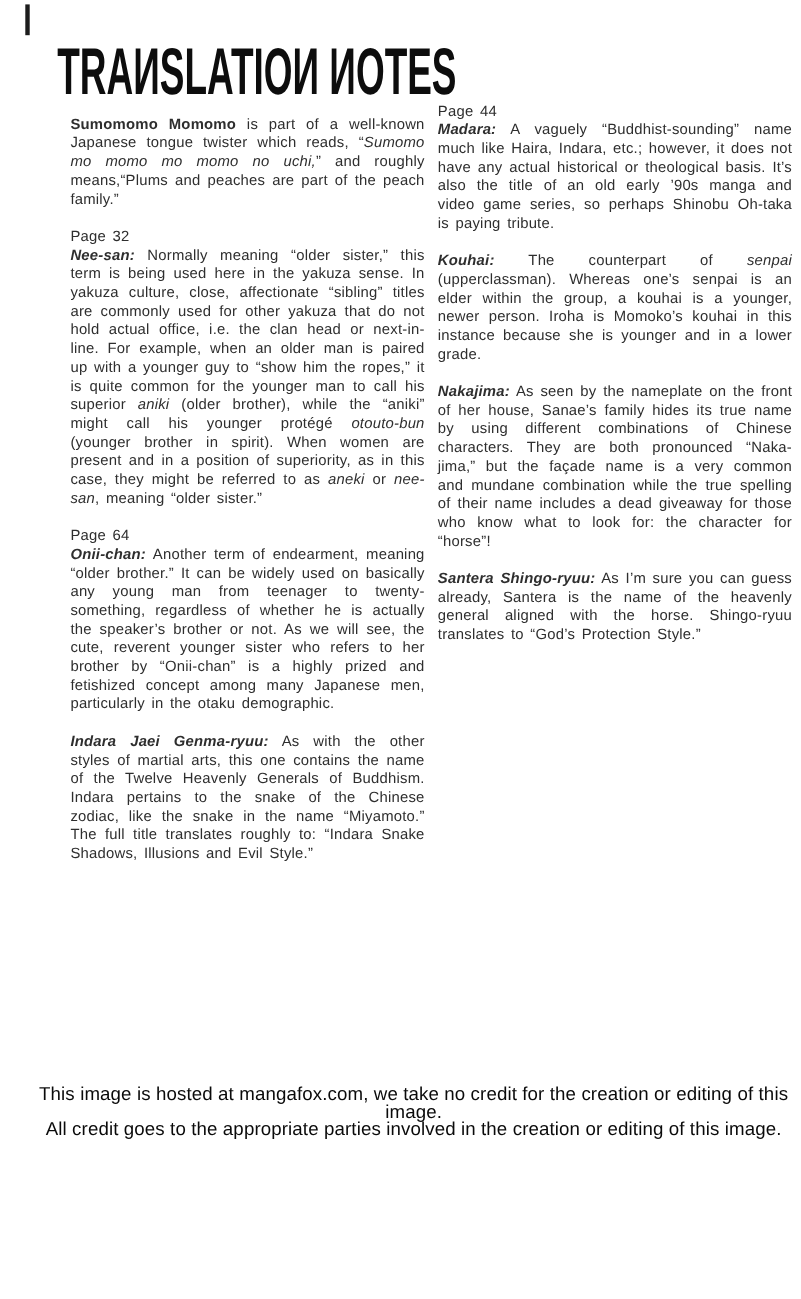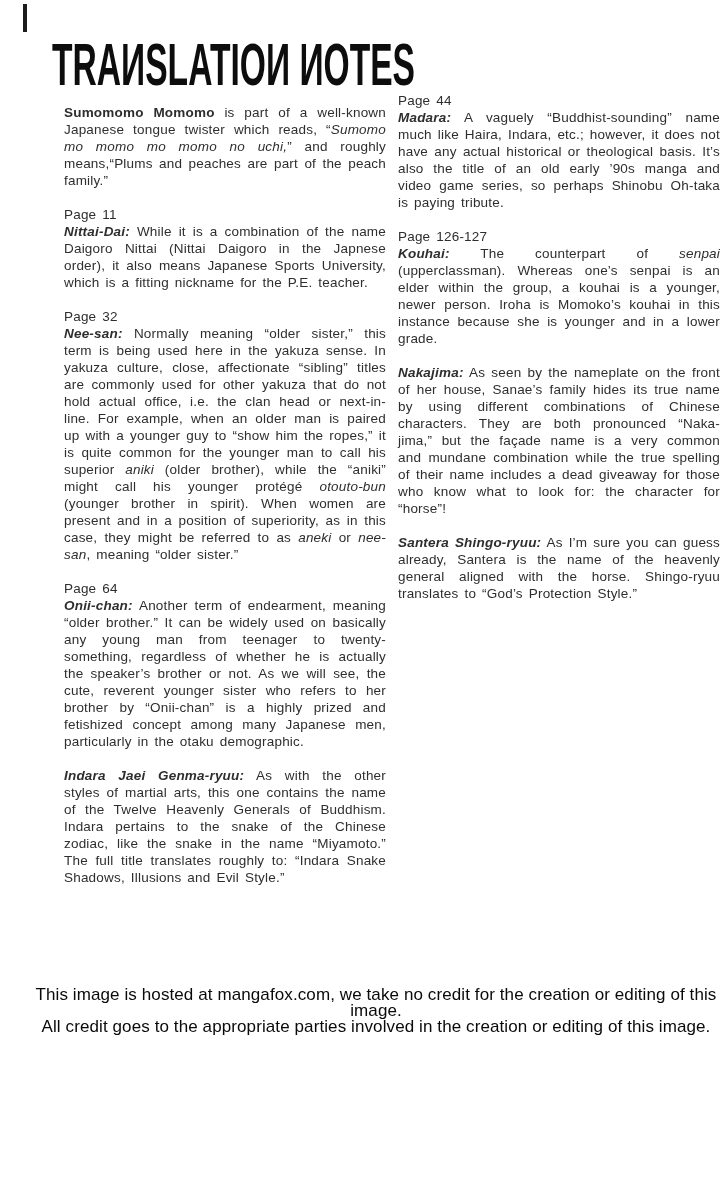--- a/index.html
+++ b/index.html
@@ -71,42 +71,37 @@
   <div class="edge-mark top"></div>
   <div class="edge-mark bottom"></div>
 
   <h1 class="title">TRAИSLATIOИ ИOTES</h1>
 
   <div class="col col-left">
       <div class="section">
         <p class="body"><span class="run-b">Sumomomo Momomo</span><span class="run-n"> is part of a well-known Japanese tongue twister which reads, “</span><span class="run-i">Sumomo mo momo mo momo no uchi,</span><span class="run-n">” and roughly means,“Plums and peaches are part of the peach family.”</span></p>
       </div>
       <div class="section">
-        <div class="heading">Page 11</div>
-        <p class="body"><span class="run-bi">Nittai-Dai:</span><span class="run-n"> While it is a combination of the name Daigoro Nittai (Nittai Daigoro in the Japnese order), it also means Japanese Sports University, which is a fitting nickname for the P.E. teacher.</span></p>
-      </div>
-      <div class="section">
         <div class="heading">Page 32</div>
         <p class="body"><span class="run-bi">Nee-san:</span><span class="run-n"> Normally meaning “older sister,” this term is being used here in the yakuza sense. In yakuza culture, close, affectionate “sibling” titles are commonly used for other yakuza that do not hold actual office, i.e. the clan head or next-in-line. For example, when an older man is paired up with a younger guy to “show him the ropes,” it is quite common for the younger man to call his superior </span><span class="run-i">aniki</span><span class="run-n"> (older brother), while the “aniki” might call his younger protégé </span><span class="run-i">otouto-bun</span><span class="run-n"> (younger brother in spirit). When women are present and in a position of superiority, as in this case, they might be referred to as </span><span class="run-i">aneki</span><span class="run-n"> or </span><span class="run-i">nee-san</span><span class="run-n">, meaning “older sister.”</span></p>
       </div>
       <div class="section">
         <div class="heading">Page 64</div>
         <p class="body"><span class="run-bi">Onii-chan:</span><span class="run-n"> Another term of endearment, meaning “older brother.” It can be widely used on basically any young man from teenager to twenty-something, regardless of whether he is actually the speaker’s brother or not. As we will see, the cute, reverent younger sister who refers to her brother by “Onii-chan” is a highly prized and fetishized concept among many Japanese men, particularly in the otaku demographic.</span></p>
       </div>
       <div class="section">
         <p class="body"><span class="run-bi">Indara Jaei Genma-ryuu:</span><span class="run-n"> As with the other styles of martial arts, this one contains the name of the Twelve Heavenly Generals of Buddhism. Indara pertains to the snake of the Chinese zodiac, like the snake in the name “Miyamoto.” The full title translates roughly to: “Indara Snake Shadows, Illusions and Evil Style.”</span></p>
       </div>
     </div>
   <div class="col col-right">
       <div class="section">
         <div class="heading">Page 44</div>
         <p class="body"><span class="run-bi">Madara:</span><span class="run-n"> A vaguely “Buddhist-sounding” name much like Haira, Indara, etc.; however, it does not have any actual historical or theological basis. It’s also the title of an old early ’90s manga and video game series, so perhaps Shinobu Oh-taka is paying tribute.</span></p>
       </div>
       <div class="section">
-        <div class="heading">Page 126-127</div>
         <p class="body"><span class="run-bi">Kouhai:</span><span class="run-n"> The counterpart of </span><span class="run-i">senpai</span><span class="run-n"> (upperclassman). Whereas one’s senpai is an elder within the group, a kouhai is a younger, newer person. Iroha is Momoko’s kouhai in this instance because she is younger and in a lower grade.</span></p>
       </div>
       <div class="section">
         <p class="body"><span class="run-bi">Nakajima:</span><span class="run-n"> As seen by the nameplate on the front of her house, Sanae’s family hides its true name by using different combinations of Chinese characters. They are both pronounced “Naka-jima,” but the façade name is a very common and mundane combination while the true spelling of their name includes a dead giveaway for those who know what to look for: the character for “horse”!</span></p>
       </div>
       <div class="section">
         <p class="body"><span class="run-bi">Santera Shingo-ryuu:</span><span class="run-n"> As I’m sure you can guess already, Santera is the name of the heavenly general aligned with the horse. Shingo-ryuu translates to “God’s Protection Style.”</span></p>
       </div>
     </div>
 

